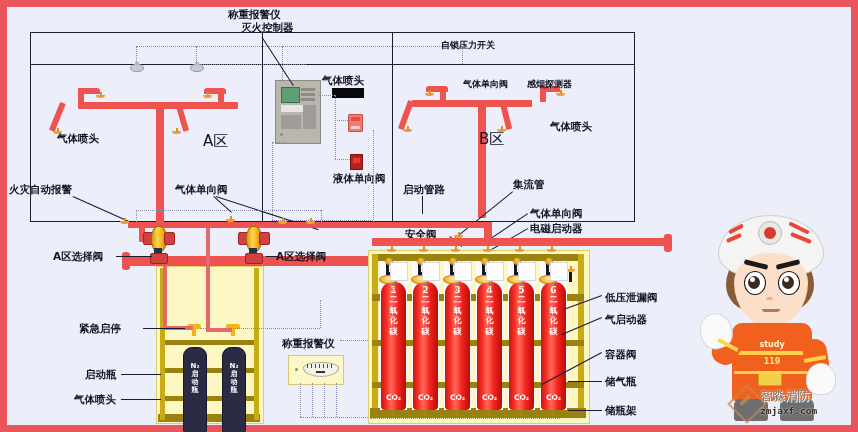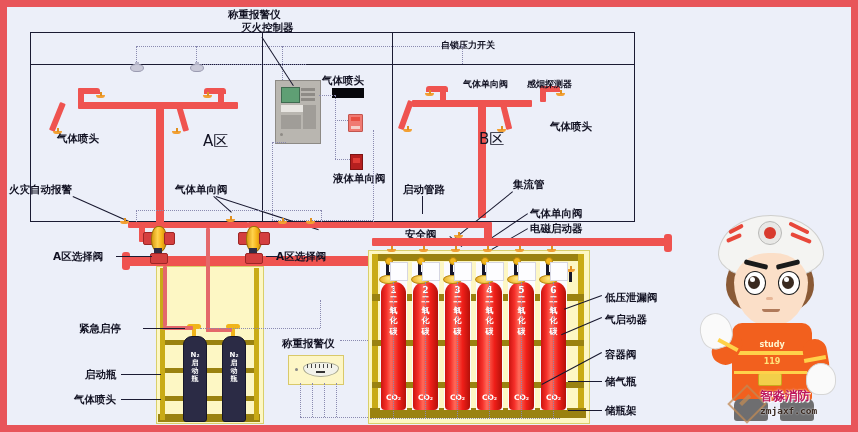--- a/index.html
+++ b/index.html
@@ -67,21 +67,21 @@
   .selv .rcap{position:absolute;left:21px;top:8px;width:9px;height:11px;background:#d43f3f;border:1px solid #9c2626;border-radius:2px;}
   .selv .stem{position:absolute;left:11px;top:24px;width:8px;height:6px;background:#2d2d44;}
   .selv .base{position:absolute;left:7px;top:29px;width:16px;height:9px;background:#d43f3f;border:1px solid #9c2626;border-radius:2px;}
 
   
   .rackbg{position:absolute;background:#fdf7c4;border:1px solid #d9cf6a;}
   .rackbar{position:absolute;background:#9a8210;}
   .rackbar.lt{background:#c9ab16;}
 
   
-  .n2{position:absolute;width:22px;background:#2b2b45;border-radius:9px 9px 3px 3px;border:1px solid #16162a;}
+  .n2{position:absolute;width:22px;background:#2b2b45;border-radius:9px 9px 3px 3px;border:1px solid #16162a;margin-top:11px;}
   .n2 .txt{position:absolute;left:0;right:0;top:14px;color:#fff;font-size:7px;text-align:center;line-height:8px;font-weight:700;}
   .n2-valve{position:absolute;width:14px;height:14px;}
   .n2-valve .hdl{position:absolute;left:0;top:2px;width:14px;height:5px;background:#f0b419;border-radius:3px;}
   .n2-valve .nk{position:absolute;left:5px;top:6px;width:4px;height:8px;background:#f0b419;}
 
   
   .weigh{position:absolute;background:#fdf6c6;border:1.4px solid #d9c96a;}
   .weigh .face{position:absolute;background:#f2f2ea;border:1px solid #a8a890;}
   .weigh .tick{position:absolute;top:1px;width:1px;height:4px;background:#444;}
   .weigh .needle{position:absolute;background:#333;}
@@ -115,21 +115,21 @@
   .body-suit{position:absolute;background:#f2601e;border-radius:10px 10px 4px 4px;}
   .stripe{position:absolute;background:#ffd24a;height:4px;}
   .glove{position:absolute;background:#fafafa;border:1.2px solid #d6d6d6;border-radius:50% 50% 42% 42%;}
   .belt{position:absolute;background:#f2d04a;border:1px solid #c9a81c;}
   .boot{position:absolute;background:#6e6e70;border-radius:6px 6px 3px 3px;}
   .badge{position:absolute;background:#e8e8e6;border:1.2px solid #b9b9b7;border-radius:50%;}
   .badge-in{position:absolute;background:#d83b2e;border-radius:50%;}
   .hstripe{position:absolute;background:#e8473a;}
 
   .wm{position:absolute;}
-  .wm .zh{color:#be185d;font-size:12.5px;font-weight:700;text-shadow:0 0 2px #fff,1px 1px 0 #fff;}
+  .wm .zh{color:#737373;font-size:12.5px;font-weight:400;text-shadow:0 0 2px #fff,1px 1px 0 #fff;}
   .wm .en{color:#3a2a22;font-size:9.5px;font-weight:700;font-family:"DejaVu Sans Mono","Liberation Mono",monospace;text-shadow:0 0 2px #fff;}
   .wm-logo{position:absolute;width:24px;height:24px;border:2px solid #c08a55;transform:rotate(45deg);opacity:.75;}
   .wm-logo:after{content:"";position:absolute;left:6px;top:4px;width:4px;height:13px;background:#c08a55;}
 
   .studytxt{position:absolute;color:#fff7d0;font-size:8px;font-weight:700;text-align:center;width:100%;}
   .num119{position:absolute;color:#ffe27a;font-size:8px;font-weight:700;text-align:center;width:100%;}
 </style>
 </head>
 <body>
 

